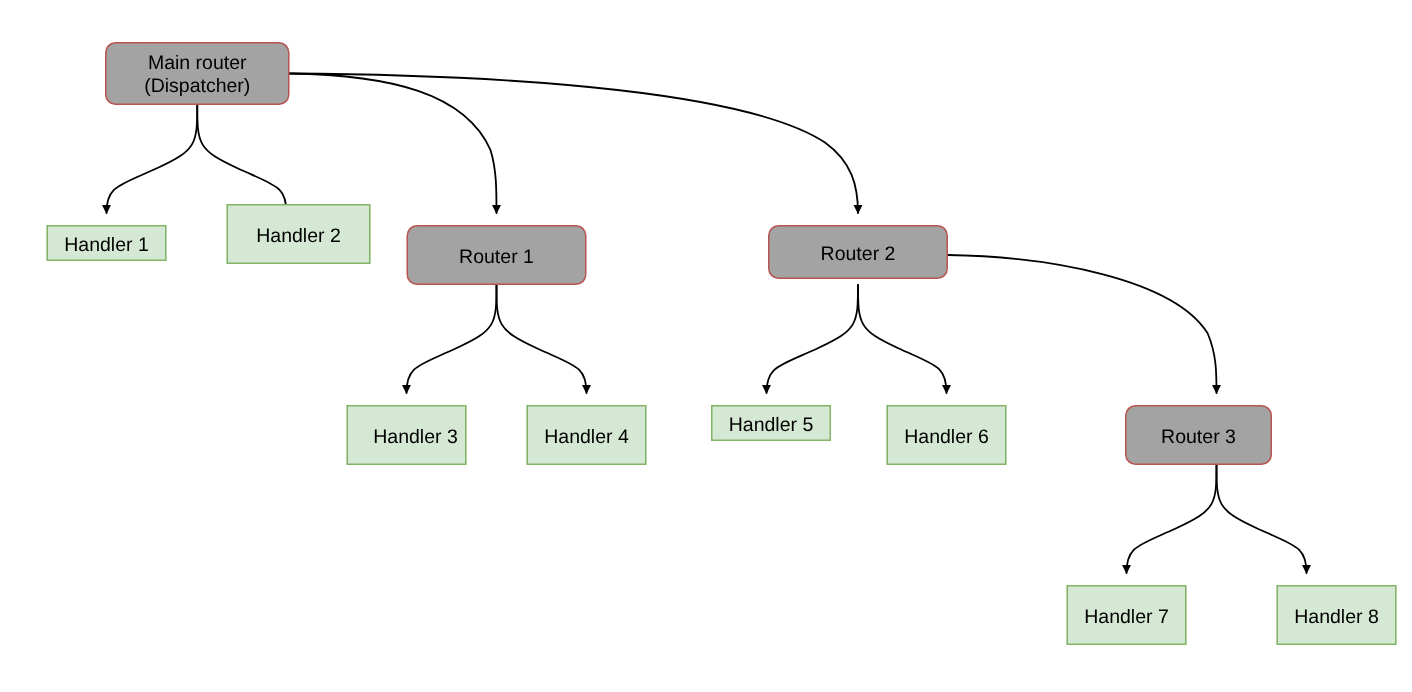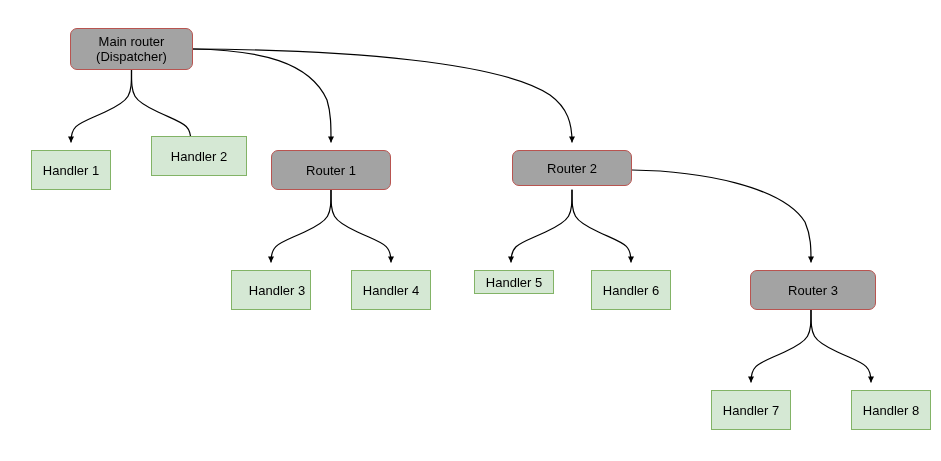--- a/index.html
+++ b/index.html
@@ -85,21 +85,21 @@
 
       <path d="M 811 310 C 811 336, 811.5 340, 837.5 352 C 863.5 364, 871 364, 871 382" marker-end="url(#arrow)"></path>
     </g>
   </svg>
 
   <div class="node node-router" style="left:70px; top:28px; width:123px; height:42px;">
     <span class="node-label">Main router
 (Dispatcher)</span>
   </div>
 
-  <div class="node node-handler" style="left:31px; top:150px; width:80px; height:40px;">
+  <div class="node node-handler" style="left:31px; top:150px; width:80px; height:24px;">
     <span class="node-label">Handler 1</span>
   </div>
 
   <div class="node node-handler" style="left:151px; top:136px; width:96px; height:40px;">
     <span class="node-label">Handler 2</span>
   </div>
 
   <div class="node node-router" style="left:271px; top:150px; width:120px; height:40px;">
     <span class="node-label">Router 1</span>
   </div>
@@ -117,21 +117,21 @@
   </div>
 
   <div class="node node-handler" style="left:474px; top:270px; width:80px; height:24px;">
     <span class="node-label">Handler 5</span>
   </div>
 
   <div class="node node-handler" style="left:591px; top:270px; width:80px; height:40px;">
     <span class="node-label">Handler 6</span>
   </div>
 
-  <div class="node node-router" style="left:750px; top:270px; width:126px; height:40px;">
+  <div class="node node-router" style="left:750px; top:270px; width:98px; height:40px;">
     <span class="node-label">Router 3</span>
   </div>
 
   <div class="node node-handler" style="left:711px; top:390px; width:80px; height:40px;">
     <span class="node-label">Handler 7</span>
   </div>
 
   <div class="node node-handler" style="left:831px; top:390px; width:80px; height:40px;margin-left:20px;">
     <span class="node-label">Handler 8</span>
   </div>

